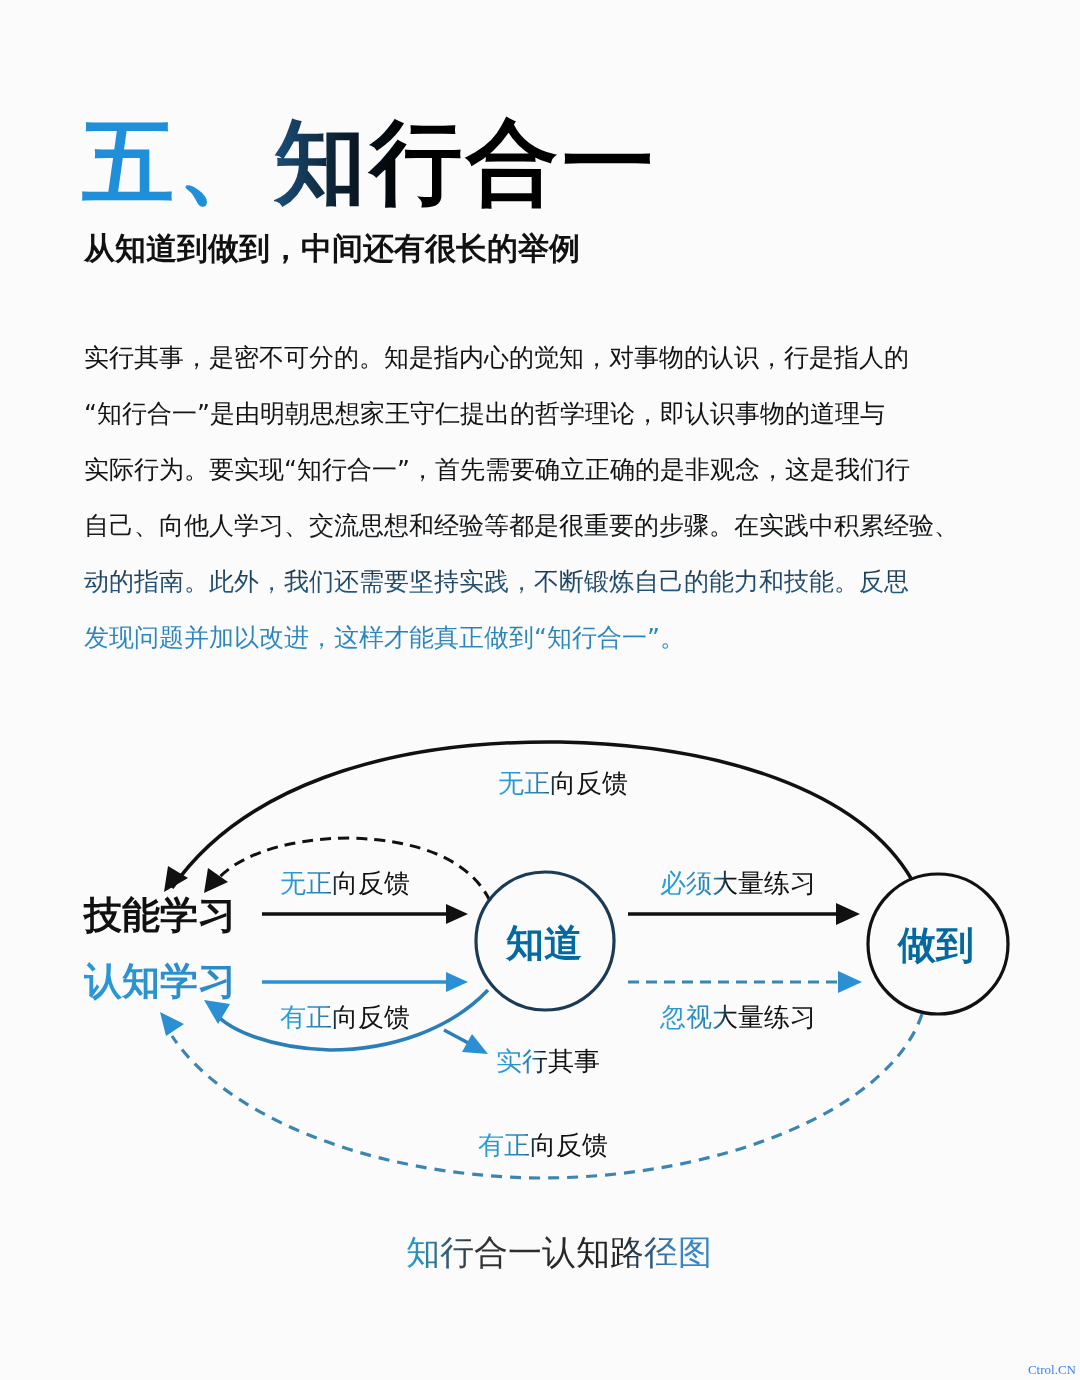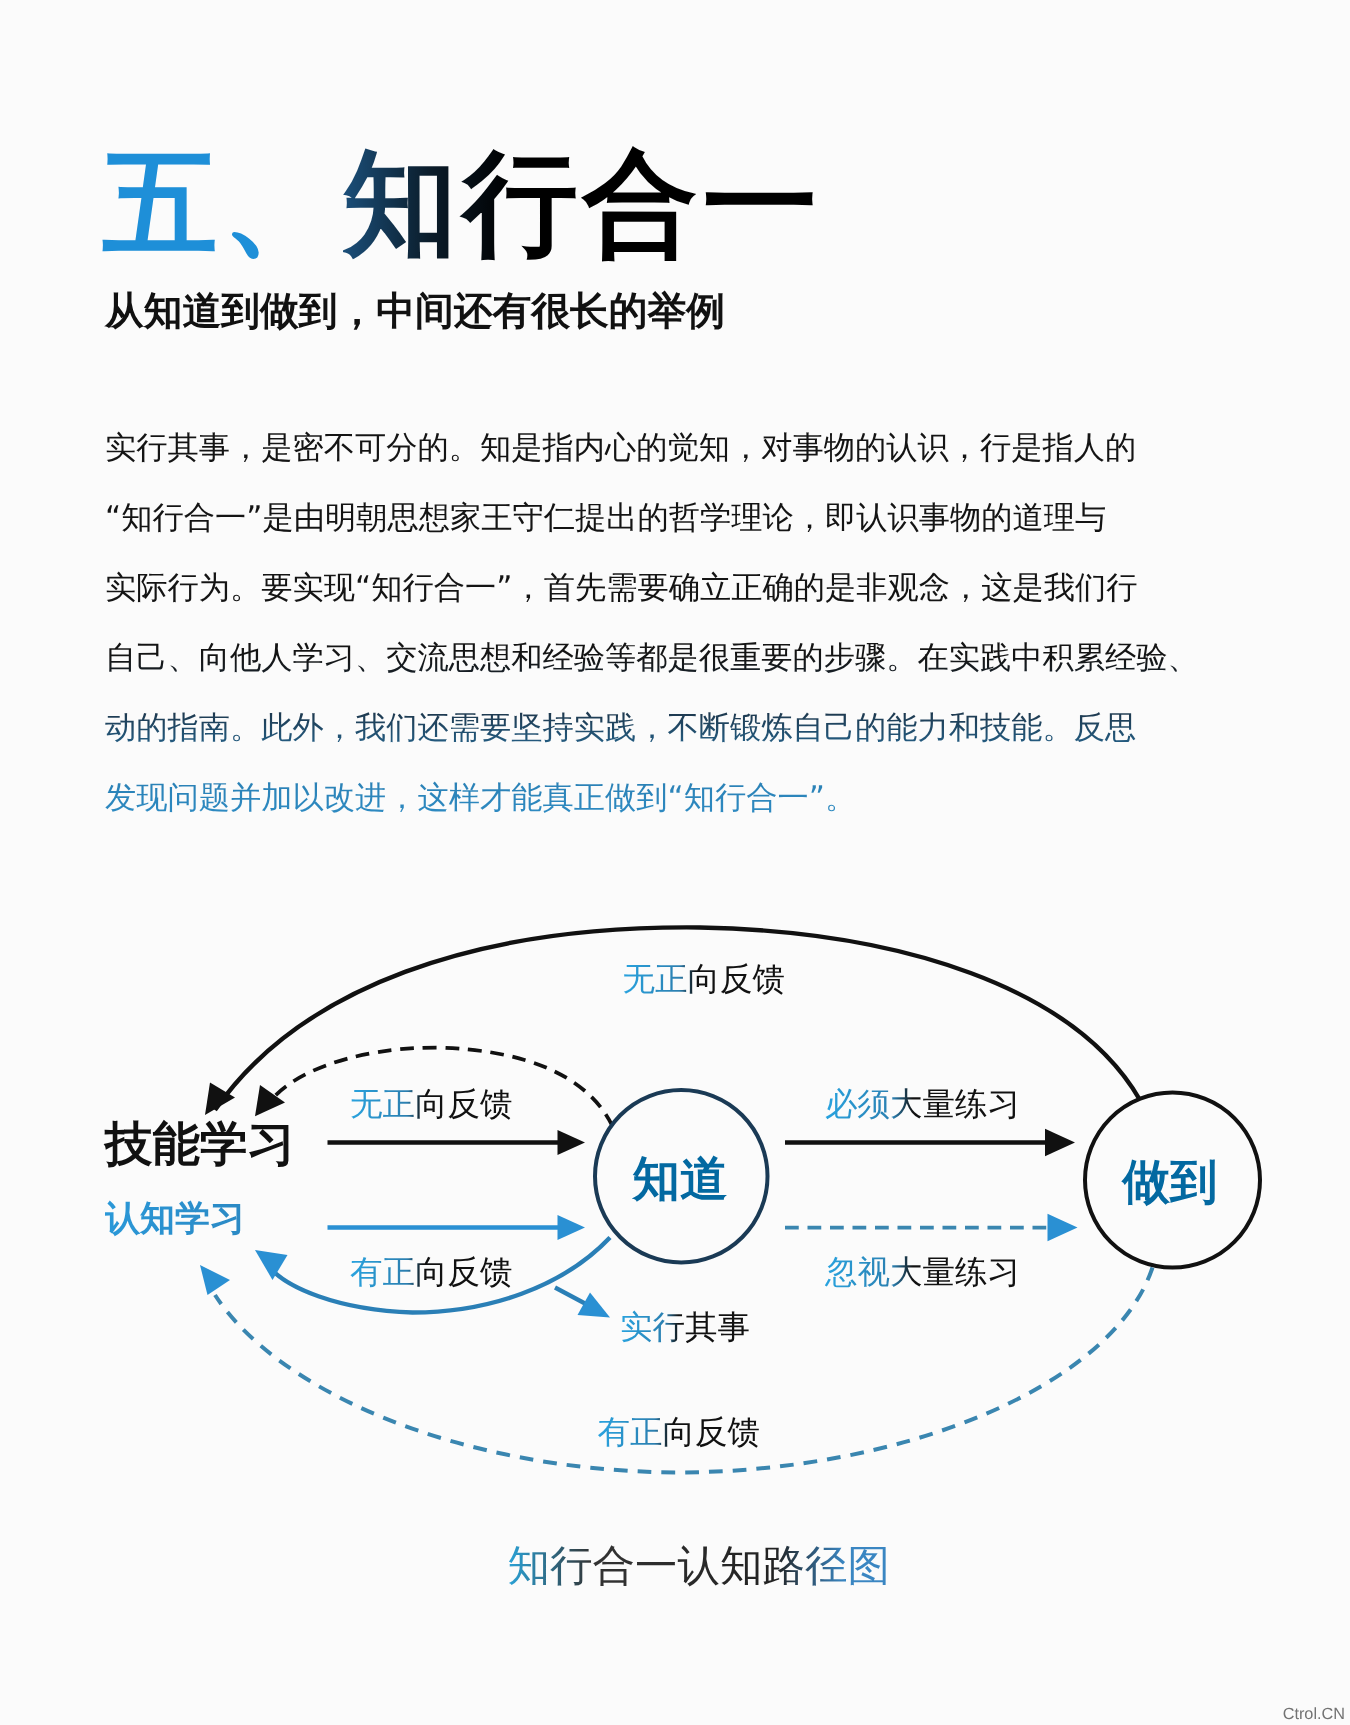--- a/index.html
+++ b/index.html
@@ -34,32 +34,32 @@
   svg.diagram { position: absolute; left: 0; top: 0; }
 
   .lbl {
     position: absolute; white-space: nowrap; font-size: 26px;
     background: linear-gradient(90deg, #29a3df 0%, #2b7fb0 35%, #111 45%, #111 100%);
     -webkit-background-clip: text; background-clip: text; color: transparent;
   }
   .node-text { position: absolute; font-size: 38px; font-weight: bold; color: #0369a1; white-space: nowrap; }
   .side-black { position: absolute; font-size: 38px; font-weight: bold; color: #111; white-space: nowrap; }
   .side-blue {
-    position: absolute; font-size: 28px; font-weight: bold; white-space: nowrap;
+    position: absolute; font-size: 38px; font-weight: bold; white-space: nowrap;
     background: linear-gradient(90deg, #2a98d8, #2b89c4);
     -webkit-background-clip: text; background-clip: text; color: transparent;
   }
   .caption {
     position: absolute; left: 406px; top: 1230px; font-size: 34px; white-space: nowrap;
     background: linear-gradient(90deg, #2aa3d8 0%, #333 22%, #222 70%, #3a86c2 88%, #3a86c2 100%);
     -webkit-background-clip: text; background-clip: text; color: transparent;
   }
   .watermark {
     position: absolute; right: 4px; bottom: 2px;
-    font-family: Liberation Sans, sans-serif; font-size: 13px; color: #737373;
+    font-family: Liberation Serif, serif; font-size: 13px; color: #3b82f6;
   }
 </style>
 </head>
 <body>
 
 <div class="title">
   <span class="num">五、</span><span class="main">知行合一</span>
 </div>
 <div class="subtitle">从知道到做到，中间还有很长的举例</div>
 

